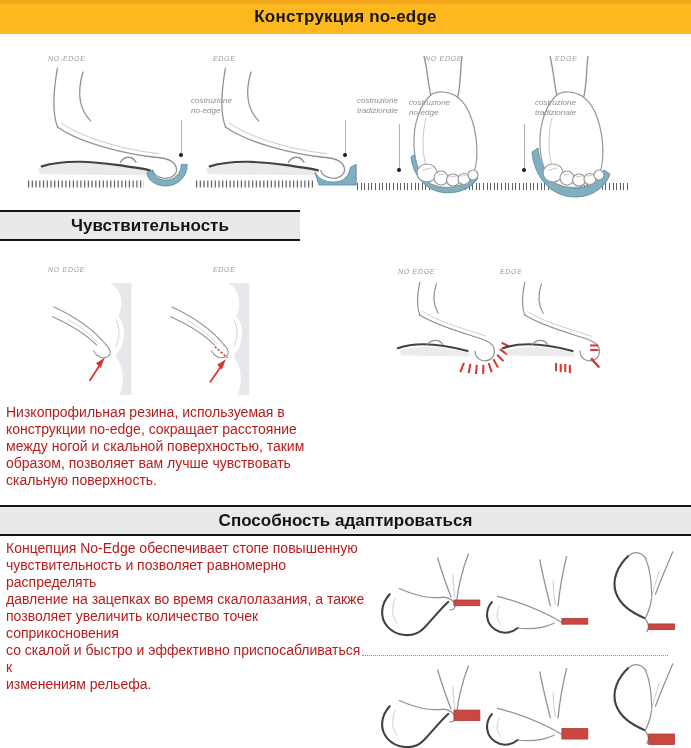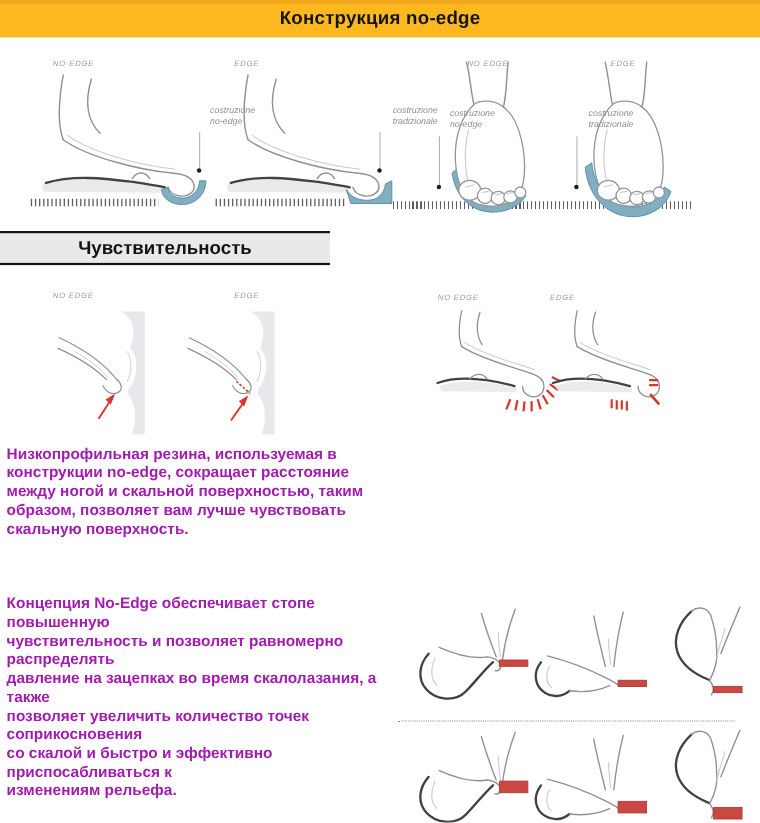--- a/index.html
+++ b/index.html
@@ -23,22 +23,22 @@
 
   
   .tag{position:absolute;font-size:7px;font-style:italic;color:#9b9b9b;
        letter-spacing:.7px;white-space:nowrap;}
   .callout{position:absolute;font-size:8px;font-style:italic;color:#8f8f8f;
            line-height:1.3;white-space:pre-line;margin-left:41px;}
   .leader{position:absolute;width:0;border-left:1px solid #b3b3b3;}
   .dot{position:absolute;width:4px;height:4px;border-radius:50%;background:#1c1c1c;}
 
   
-  .para{position:absolute;font-size:14px;line-height:17px;color:#a21caf;
-        white-space:pre-line;font-weight:bold;}
+  .para{position:absolute;font-size:14px;line-height:17px;color:#b91c1c;
+        white-space:pre-line;}
 
   
   svg{position:absolute;overflow:visible;}
   .sk{fill:none;stroke:#8e9195;stroke-width:1.3;stroke-linecap:round;}
   .sk2{fill:none;stroke:#c7c9cc;stroke-width:1;stroke-linecap:round;}
   .dark{fill:none;stroke:#424242;stroke-width:2.2;stroke-linecap:round;}
   .teal{fill:var(--teal,#7fafc0);stroke:#55869b;stroke-width:.8;}
   .hatch{stroke:#5f5f5f;stroke-width:7;stroke-dasharray:1.2 2.6;}
   .hatchdiv{position:absolute;height:7px;
             background:repeating-linear-gradient(90deg,#5f5f5f 0 1px,transparent 1px 3.6px);}
@@ -227,20 +227,23 @@
     <line class="red" x1="101" y1="74" x2="110" y2="74"></line>
     <line class="red" style="stroke-width:2.6" x1="102" y1="83" x2="111" y2="93"></line>
   </svg>
 
   <div class="para" style="left:6px;top:404px;width:345px">Низкопрофильная резина, используемая в
 конструкции no-edge, сокращает расстояние
 между ногой и скальной поверхностью, таким
 образом, позволяет вам лучше чувствовать
 скальную поверхность.</div>
 
+  <div class="bar full">
+    <span>Способность адаптироваться</span>
+  </div>
 
   <div class="para" style="left:6px;top:540px;width:360px">Концепция No-Edge обеспечивает стопе повышенную
 чувствительность и позволяет равномерно распределять
 давление на зацепках во время скалолазания, а также
 позволяет увеличить количество точек соприкосновения
 со скалой и быстро и эффективно приспосабливаться к
 изменениям рельефа.</div>
 
   <svg style="left:376px;top:552px" width="106" height="96" viewBox="0 0 110 100">
     <use href="#adapt-a"></use>

